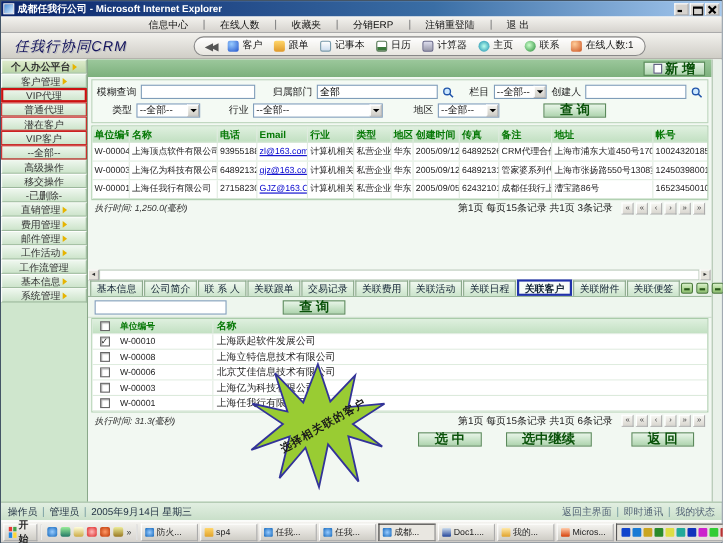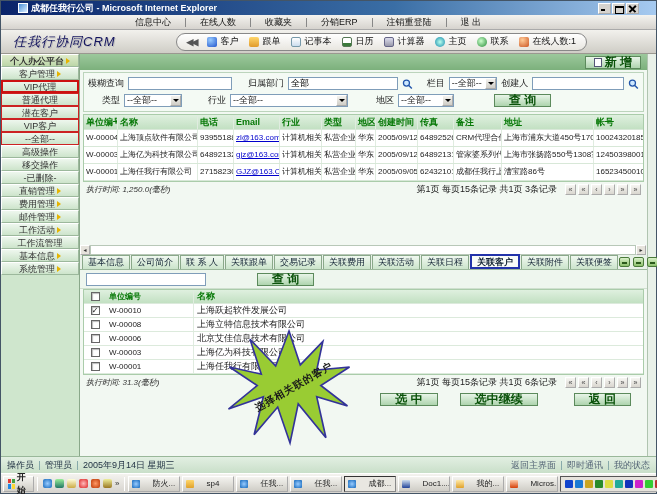--- a/index.html
+++ b/index.html
@@ -4,21 +4,21 @@
 <style>
   * { box-sizing: border-box; margin: 0; padding: 0; }
   html,body { width:657px; height:494px; }
   body {
     font-family: "Liberation Sans", sans-serif;
     font-size: 9px; color:#222; background:#fff; position:relative; overflow:hidden;
   }
   .window { width:657px; height:494px; display:flex; flex-direction:column; border:1px solid #456; }
 
   
-  .titlebar { height:14px; background:linear-gradient(90deg,#0a246a,#3a6ea5 60%,#a6caf0); display:flex; align-items:center; padding:0 17px; flex:0 0 auto;justify-content:flex-end; }
+  .titlebar { height:14px; background:linear-gradient(90deg,#0a246a,#3a6ea5 60%,#a6caf0); display:flex; align-items:center; padding:0 2px; flex:0 0 auto;justify-content:flex-end; }
   .titlebar .appicon { width:10px; height:10px; background:linear-gradient(135deg,#4a90d9,#dbeeff); border:1px solid #fff; margin-right:3px; }
   .titlebar .title { color:#fff; font-weight:bold; font-size:9px; flex:1; white-space:nowrap; overflow:hidden; }
   .winbtn { width:13px; height:11px; background:#d6d3ce; border:1px outset #fff; margin-left:1px; position:relative; }
   .winbtn.min::after { content:""; position:absolute; left:2px; right:5px; bottom:2px; border-bottom:2px solid #000; }
   .winbtn.max::after { content:""; position:absolute; left:2px; top:2px; width:7px; height:5px; border:1px solid #000; border-top-width:2px; }
   .winbtn.close::before, .winbtn.close::after { content:""; position:absolute; left:1px; top:4px; width:9px; height:1.5px; background:#000; }
   .winbtn.close::before { transform:rotate(45deg); } .winbtn.close::after { transform:rotate(-45deg); }
 
   
   .menubar { height:15px; background:linear-gradient(#f4f3ef,#d6d3ce); border-bottom:1px solid #aaa; display:flex; align-items:center; padding-left:120px; flex:0 0 auto; }
@@ -116,21 +116,21 @@
 
   
   .taskbar { height:20px; background:linear-gradient(#f4f3ef,#d6d3ce); border-top:1px solid #fff; display:flex; align-items:center; padding:1px 2px; gap:2px; flex:0 0 auto; }
   .startbtn { height:16px; background:linear-gradient(#f4f3ef,#cfcdc6); border:1px outset #fff; display:flex; align-items:center; gap:2px; padding:0 4px; font-weight:bold; font-size:9px; cursor:pointer; }
   .winflag { width:10px; height:10px; display:grid; grid-template-columns:1fr 1fr; grid-template-rows:1fr 1fr; gap:1px; }
   .winflag i:nth-child(1){background:#e53935}.winflag i:nth-child(2){background:#43a047}.winflag i:nth-child(3){background:#1e88e5}.winflag i:nth-child(4){background:#fdd835}
   .tbsep { width:1px; height:14px; background:#999; border-right:1px solid #fff; margin:0 1px; }
   .ql { display:flex; gap:3px; align-items:center; padding:0 2px; }
   .qlico { width:9px; height:9px; border-radius:2px; cursor:pointer; }
   .chev { font-size:8px; color:#333; }
-  .taskbtn { height:16px; flex:0 0 52px; background:linear-gradient(#f4f3ef,#cfcdc6); border:1px outset #fff; display:flex; align-items:center; gap:12px; padding:0 3px; font-size:8px; overflow:hidden; white-space:nowrap; cursor:pointer; }
+  .taskbtn { height:16px; flex:0 0 52px; background:linear-gradient(#f4f3ef,#cfcdc6); border:1px outset #fff; display:flex; align-items:center; gap:2px; padding:0 3px; font-size:8px; overflow:hidden; white-space:nowrap; cursor:pointer; }
   .taskbtn.active { border:1px inset #888; background:#e9e7e1; }
   .tbico { width:8px; height:8px; flex:0 0 auto; border-radius:1px; }
   .tray { margin-left:auto; height:16px; border:1px inset #aaa; display:flex; align-items:center; gap:2px; padding:0 4px; background:#e6e3dc; }
   .trico { width:8px; height:8px; border-radius:1px; }
 
   
   .starwrap { position:absolute; left:224px; top:328px; width:130px; height:118px; z-index:20; pointer-events:none; }
   .startext { position:absolute; left:238px; top:380px; width:112px; z-index:21; transform:rotate(-30deg); font-size:10px; font-weight:bold; color:#1a1a1a; text-align:center; letter-spacing:1px; pointer-events:none; }
 </style>
 </head>

